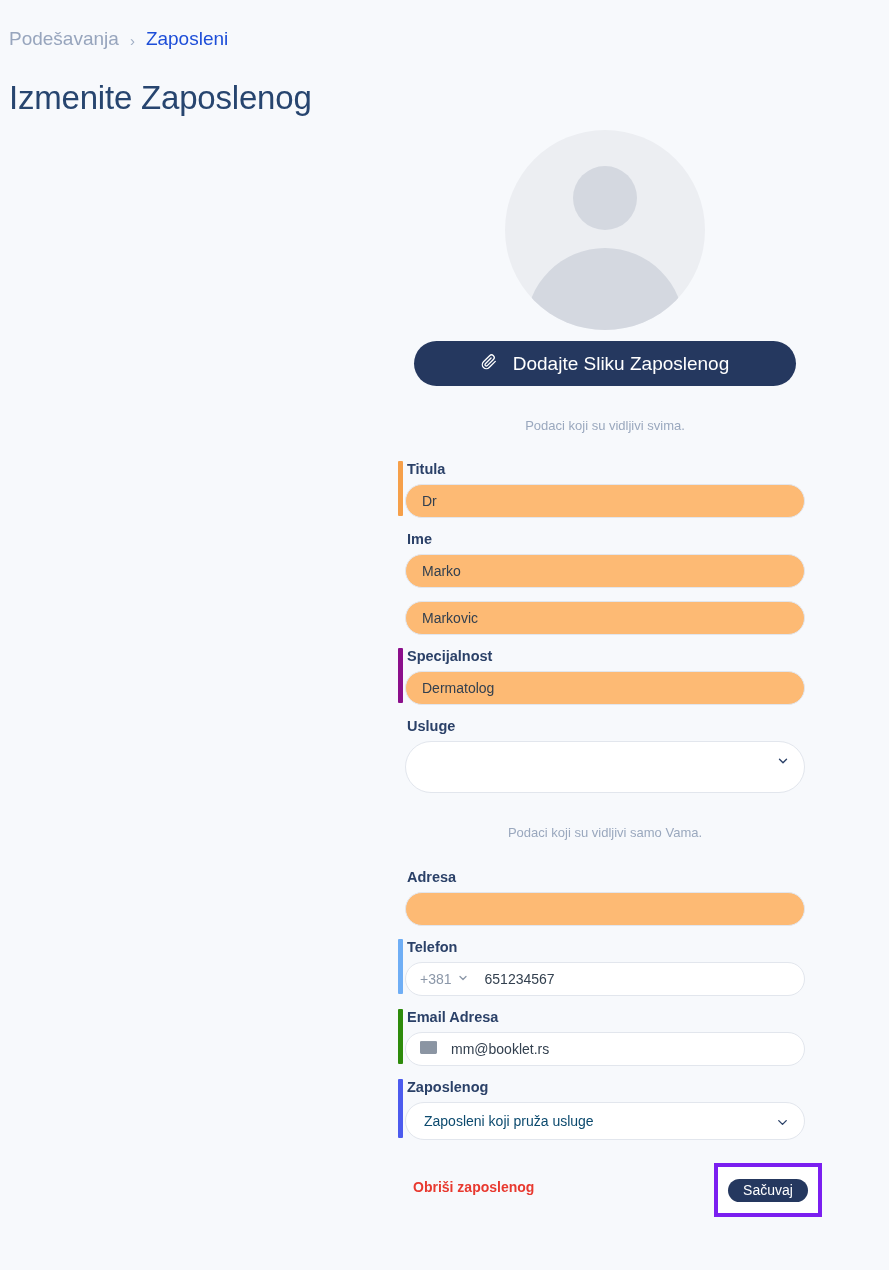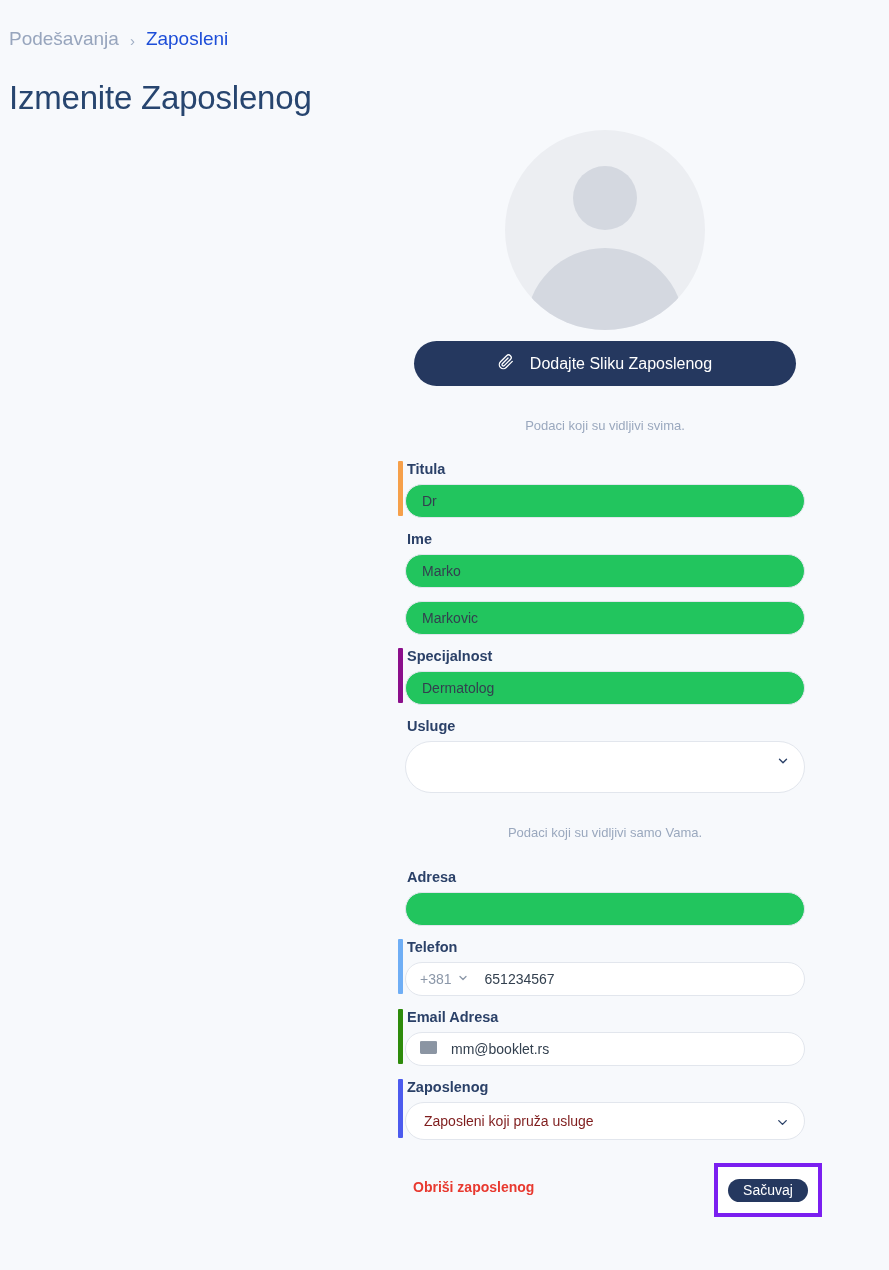--- a/index.html
+++ b/index.html
@@ -98,21 +98,21 @@
     align-items: center;
     justify-content: center;
     gap: 16px;
     width: 382px;
     margin: 8px auto;
     height: 45px;
     border: none;
     border-radius: 23px;
     background: #25385f;
     color: #ffffff;
-    font-size: 16px;
+    font-size: 19px;
     font-family: "Liberation Sans", sans-serif;
     cursor: pointer;
   }
   .clip-icon { display: block; }
 
   
   .divider {
     display: flex;
     align-items: center;
     gap: 12px;
@@ -150,21 +150,21 @@
     font-weight: 700;
     color: #2b4168;
     margin-bottom: 7px;
     padding-left: 2px;
   }
   .input-pill {
     display: flex;
     align-items: center;
     width: 100%;
     height: 34px;
-    background: #22c55e;
+    background: #fdba74;
     border: 1px solid #e2e6ed;
     border-radius: 17px;
     padding: 0 16px;
     font-size: 14px;
     color: #33404f;
     font-family: "Liberation Sans", sans-serif;
     outline: none;
   }
   .input-pill::placeholder { color: #b9c2d0; }
 
@@ -258,21 +258,21 @@
     position: relative;
     display: flex;
     align-items: center;
     width: 100%;
     height: 38px;
     background: #ffffff;
     border: 1px solid #e2e6ed;
     border-radius: 19px;
     padding: 0 18px;
     font-size: 14px;
-    color: #7f1d1d;
+    color: #0c4a6e;
     cursor: pointer;
   }
 
   
   .actions {
     position: relative;
     display: flex;
     align-items: center;
     justify-content: space-between;
     margin-top: 23px;

